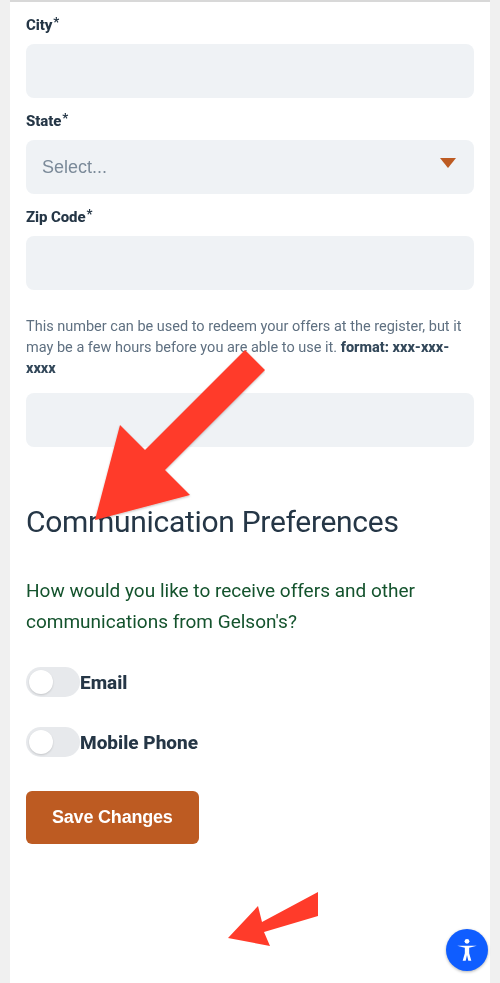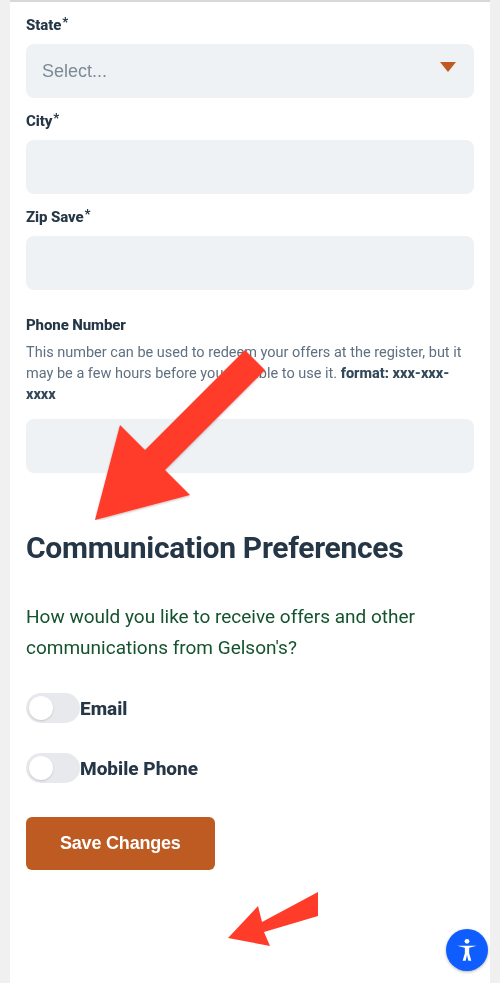--- a/index.html
+++ b/index.html
@@ -25,38 +25,38 @@
   .select-caret {
     position: absolute;
     right: 18px; top: 50%; transform: translateY(-40%);
     width: 0; height: 0;
     border-left: 8px solid transparent;
     border-right: 8px solid transparent;
     border-top: 10px solid #bd5b22;
   }
   .helper { margin-top: 8px; font-size: 14.5px; color: #5f7081; line-height: 1.45; }
   .helper b { color: #33485a; font-weight: 800; }
-  .prefs-head { margin-top: 56px; font-size: 30px; font-weight: 700; color: #253646; line-height: 1.25; letter-spacing: -0.3px; }
+  .prefs-head { margin-top: 56px; font-size: 30px; font-weight: 400; color: #253646; line-height: 1.25; letter-spacing: -0.3px; }
   .prefs-q { margin-top: 34px; font-size: 19px; color: #14532d; line-height: 1.65; }
   .toggle-row { display: flex; align-items: center; margin-top: 30px; }
   .toggle {
     width: 54px; height: 30px; border-radius: 15px; background: #e7e9ec; position: relative; cursor: pointer;
   }
   .toggle .knob {
     position: absolute; left: 3px; top: 3px; width: 24px; height: 24px; border-radius: 50%; background: #ffffff;
     box-shadow: 0 1px 2px rgba(0,0,0,0.15);
   }
   .toggle-label { font-weight: 800; color: #253646; font-size: 19px; }
   .save-btn {
     margin-top: 34px;
     background: #bd5b22;
     color: #ffffff;
     border: none;
     border-radius: 6px;
-    padding: 16px 34px;
+    padding: 16px 26px;
     font-size: 18px;
     font-weight: 800;
     cursor: pointer;
     letter-spacing: -0.2px;
   }
   
   .arrow1 {
     position: absolute;
     left: 95px; top: 350px;
     width: 170px; height: 170px;
@@ -82,49 +82,46 @@
 </style>
 </head>
 <body>
 
 <div class="outer">
   <div class="page">
 
     
     <div class="field">
       <div class="label">
+        <span>City</span><span class="req">*</span>
+      </div>
+      <input class="input" type="text" value="" style="">
+    </div>
+
+    
+    <div class="field">
+      <div class="label">
         <span>State</span><span class="req">*</span>
       </div>
       <div class="select-wrap">
         <input class="input" type="text" readonly="" placeholder="Select..." style="">
         <div class="select-caret"></div>
       </div>
     </div>
 
     
     <div class="field">
       <div class="label">
-        <span>City</span><span class="req">*</span>
-      </div>
-      <input class="input" type="text" value="" style="">
-    </div>
-
-    
-    <div class="field">
-      <div class="label">
-        <span>Zip Save</span><span class="req">*</span>
+        <span>Zip Code</span><span class="req">*</span>
       </div>
       <input class="input" type="text" value="" style="">
     </div>
 
     
     <div class="field" style="margin-top:26px">
-      <div class="label">
-        <span>Phone Number</span>
-      </div>
       <div class="helper">
         <span>This number can be used to redeem your offers at the register, but it may be a few hours before you are able to use it. </span><b>format: xxx-xxx-xxxx</b>
       </div>
       <input class="input" type="text" style="margin-top: 14px;" value="">
     </div>
 
     
     <h2 class="prefs-head">Communication Preferences</h2>
     <p class="prefs-q">How would you like to receive offers and other communications from Gelson's?</p>
 

